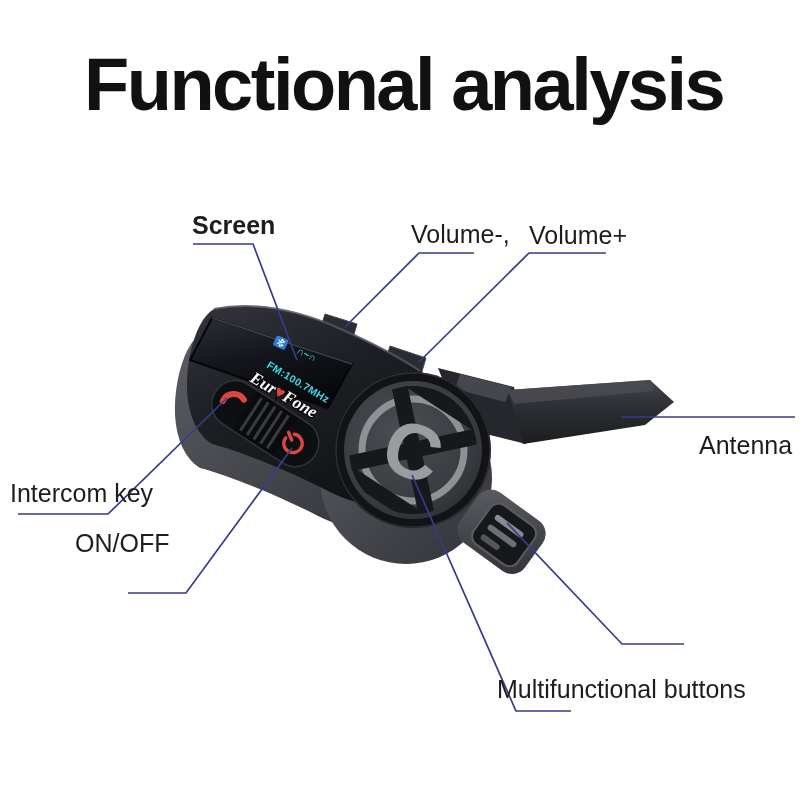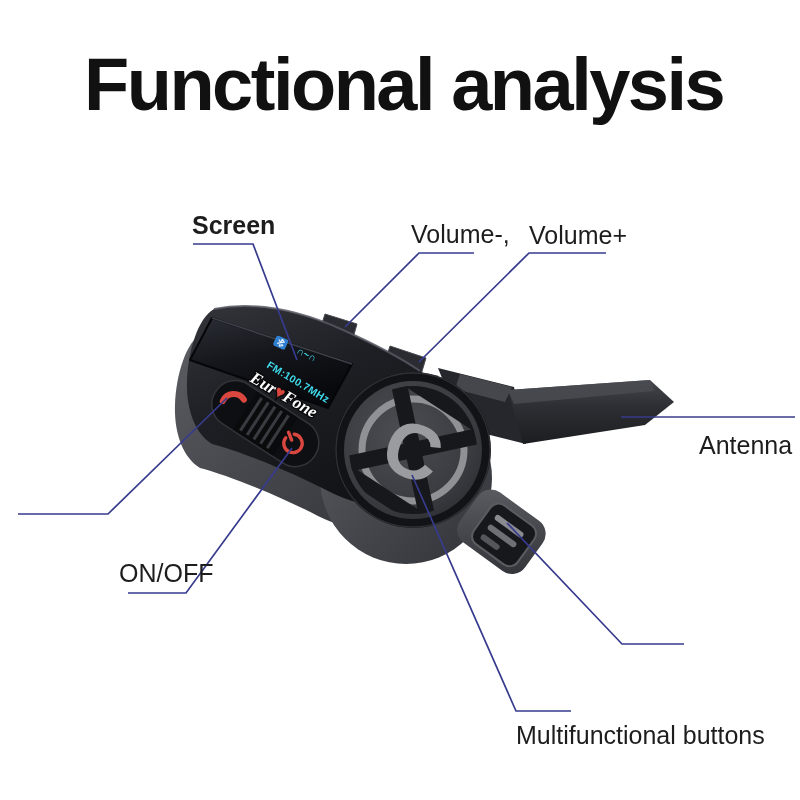--- a/index.html
+++ b/index.html
@@ -13,23 +13,23 @@
     white-space:nowrap;
   }
   .lbl{
     position:absolute;font-size:25px;color:#1d1d1d;white-space:nowrap;line-height:1.18;
   }
   #lbl-screen{left:192px;top:211px;font-weight:bold;}
   #lbl-volminus{left:411px;top:220px;}
   #lbl-volplus{left:529px;top:221px;}
   #lbl-antenna{left:699px;top:388px;margin-top:43px;}
   #lbl-intercom{left:10px;top:479px;}
-  #lbl-onoff{left:75px;top:559px;margin-left:44px;}
+  #lbl-onoff{left:75px;top:529px;}
   #lbl-headphone{left:626px;top:581px;}
-  #lbl-multi{left:516px;top:675px;margin-top:46px;}
+  #lbl-multi{left:497px;top:675px;}
   svg{position:absolute;left:0;top:0;}
 </style>
 </head>
 <body>
 
 <div class="canvas">
 
   <div class="page-title">Functional analysis</div>
 
   <svg width="800" height="800" viewBox="0 0 800 800">
@@ -150,18 +150,19 @@
       <polyline points="128,593 186,593 292,448"></polyline>
       <polyline points="507,523 622,644 684,644"></polyline>
       <polyline points="412,475 516,711 571,711"></polyline>
     </g>
   </svg>
 
   <div class="lbl" id="lbl-screen">Screen</div>
   <div class="lbl" id="lbl-volplus">Volume+</div>
   <div class="lbl" id="lbl-volminus">Volume-,</div>
   <div class="lbl" id="lbl-antenna">Antenna</div>
+  <div class="lbl" id="lbl-intercom">Intercom key</div>
   <div class="lbl" id="lbl-onoff">ON/OFF</div>
   <div class="lbl" id="lbl-headphone">
   </div>
   <div class="lbl" id="lbl-multi">Multifunctional buttons</div>
 
 </div>
 
 </body></html>

